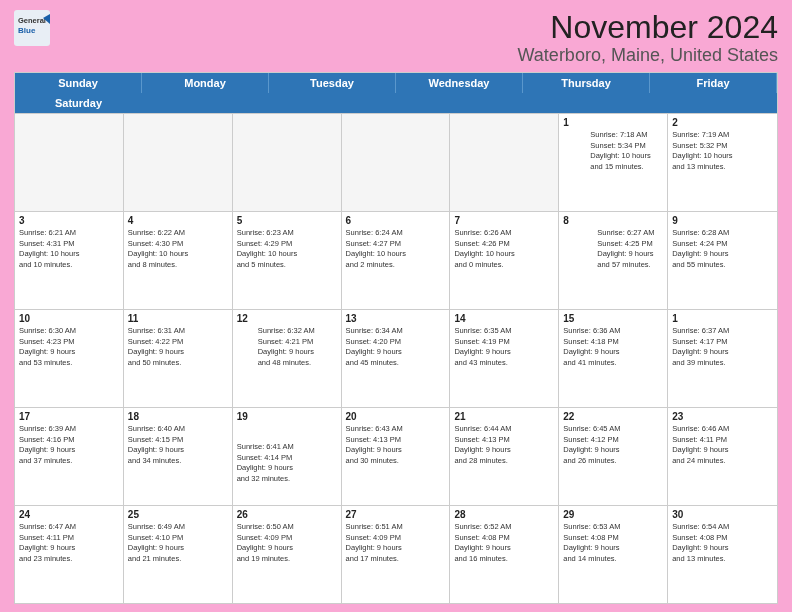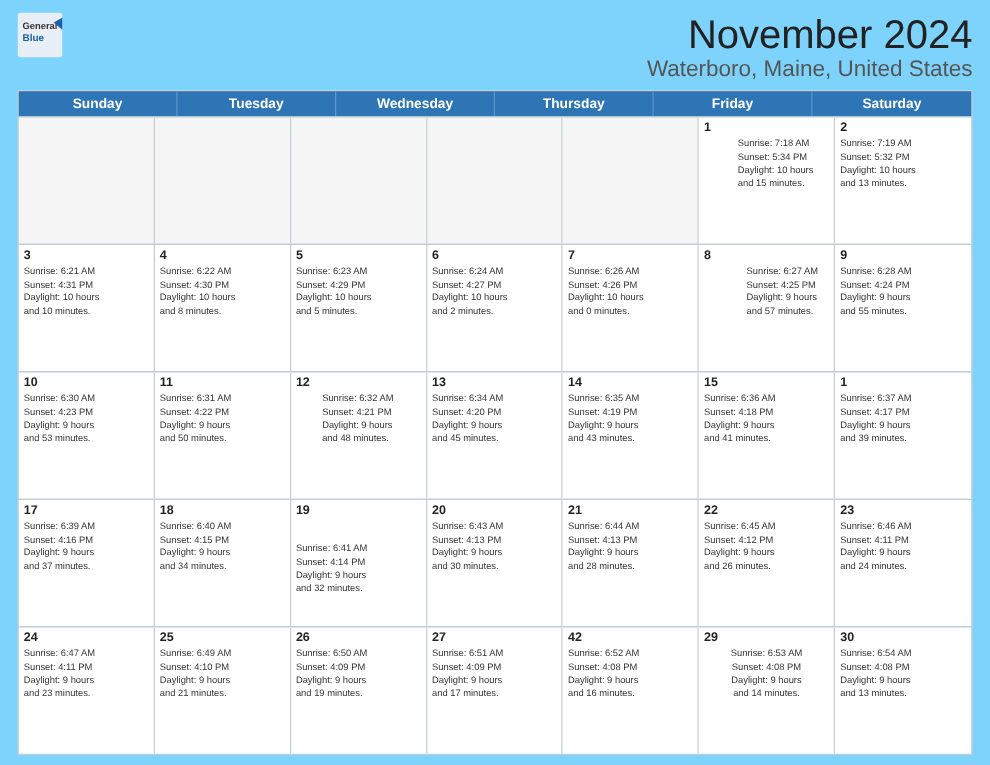--- a/index.html
+++ b/index.html
@@ -6,21 +6,21 @@
     body {
       font-family: Arial, sans-serif;
       background: #fff;
       width: 792px;
       height: 612px;
       overflow: hidden;
     }
     .page {
       width: 792px;
       height: 612px;
-      background: #7dd3fc;
+      background: #f9a8d4;
       display: flex;
       flex-direction: column;
       padding: 10px 14px 8px 14px;
     }
     .header {
       display: flex;
       justify-content: space-between;
       align-items: flex-start;
       margin-bottom: 6px;
     }
@@ -112,20 +112,21 @@
 </div>
     <div class="title-block">
       <div class="main-title">November 2024</div>
       <div class="subtitle">Waterboro, Maine, United States</div>
     </div>
   </div>
 
   <div class="calendar">
     <div class="cal-header-row">
     <div class="cal-header-cell">Sunday</div>
+        <div class="cal-header-cell">Monday</div>
         <div class="cal-header-cell">Tuesday</div>
         <div class="cal-header-cell">Wednesday</div>
         <div class="cal-header-cell">Thursday</div>
         <div class="cal-header-cell">Friday</div>
         <div class="cal-header-cell">Saturday</div>
       </div>
     <div class="cal-body">
     <div class="cal-row">
           <div class="cal-cell empty"></div>
           <div class="cal-cell empty"></div>
@@ -323,29 +324,29 @@
 and 19 minutes.</div>
           </div>
           <div class="cal-cell">
             <div class="day-num">27</div>
             <div class="day-info" style="white-space: pre-line;">Sunrise: 6:51 AM
 Sunset: 4:09 PM
 Daylight: 9 hours
 and 17 minutes.</div>
           </div>
           <div class="cal-cell">
-            <div class="day-num">42</div>
+            <div class="day-num">28</div>
             <div class="day-info" style="white-space: pre-line;">Sunrise: 6:52 AM
 Sunset: 4:08 PM
 Daylight: 9 hours
 and 16 minutes.</div>
           </div>
           <div class="cal-cell">
             <div class="day-num">29</div>
-            <div class="day-info" style="white-space: pre-line; text-align: center;">Sunrise: 6:53 AM
+            <div class="day-info" style="white-space: pre-line;">Sunrise: 6:53 AM
 Sunset: 4:08 PM
 Daylight: 9 hours
 and 14 minutes.</div>
           </div>
           <div class="cal-cell">
             <div class="day-num">30</div>
             <div class="day-info" style="white-space: pre-line;">Sunrise: 6:54 AM
 Sunset: 4:08 PM
 Daylight: 9 hours
 and 13 minutes.</div>

